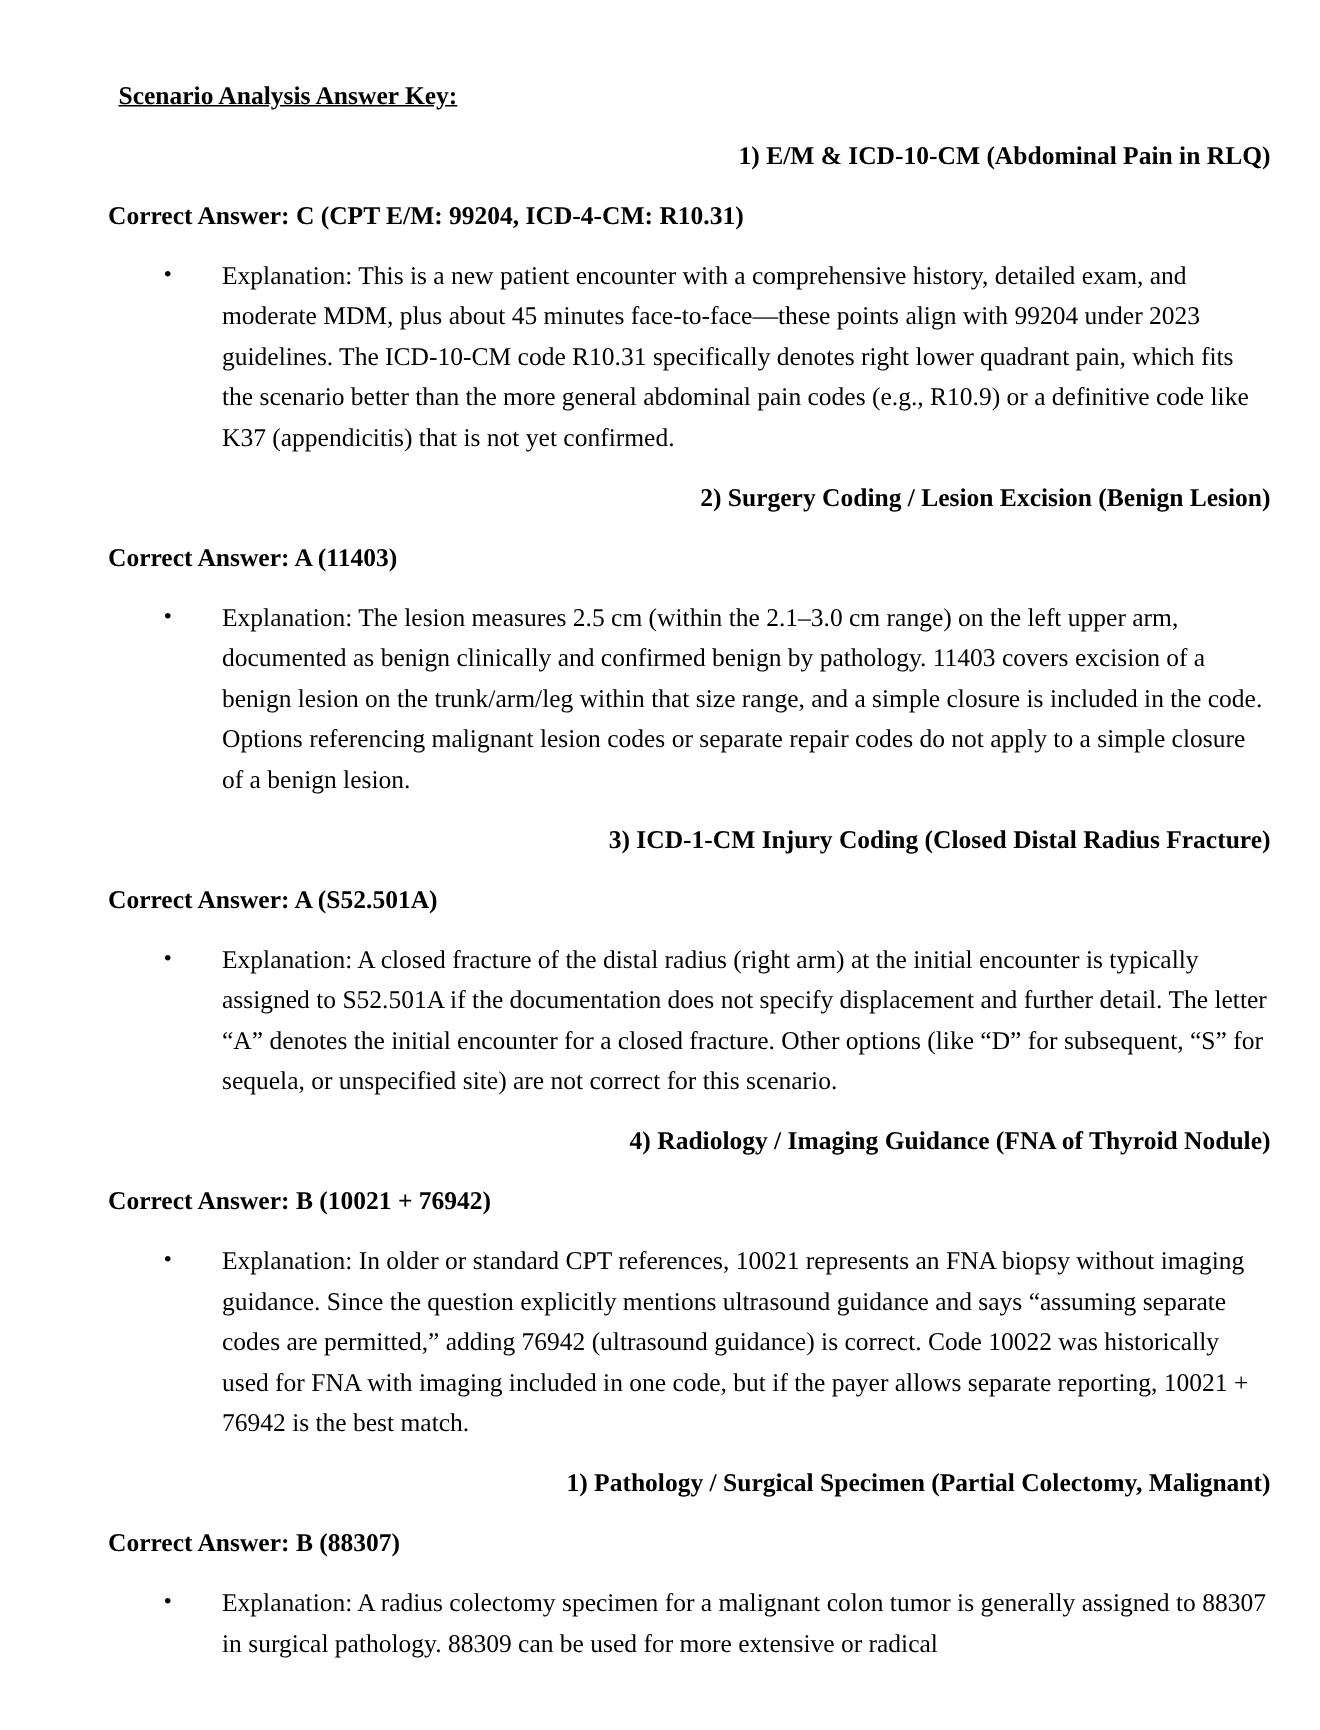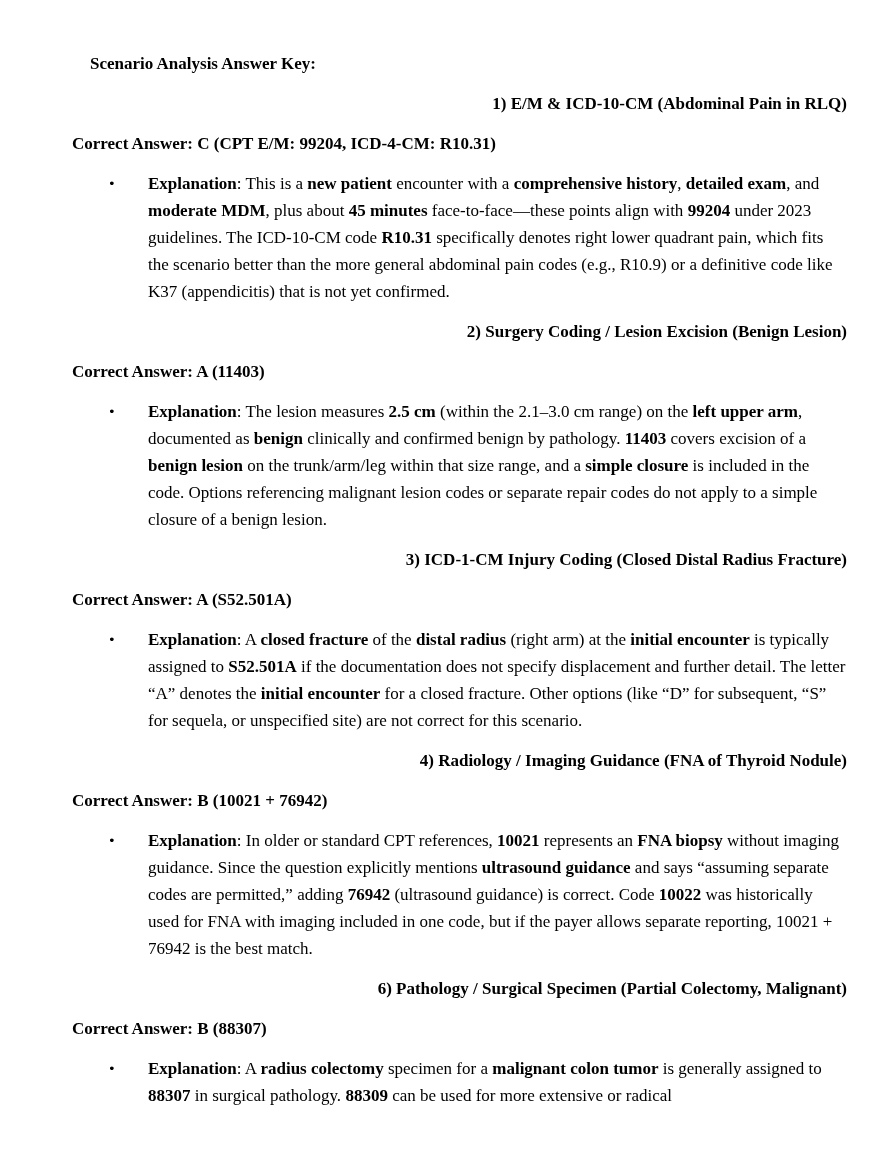--- a/index.html
+++ b/index.html
@@ -13,21 +13,22 @@
     overflow: hidden;
     box-sizing: border-box;
     padding: 50px 33px 0 72px;
     color: #000000;
     font-family: "Liberation Serif", "DejaVu Serif", serif;
     font-size: 17px;
     line-height: 27px;
   }
   .doc-title {
     font-weight: bold;
-    margin: 0 0 13px 18px;
+    text-decoration: underline;
+    margin: 0 0 13px 7px;
     font-size: 17px;
   }
   .q-heading {
     font-weight: bold;
     margin: 0 0 13px 0;
     font-size: 17px;
     text-align: right;
   }
   .answer {
     font-weight: bold;
@@ -42,21 +43,21 @@
     position: relative;
     padding-left: 76px;
   }
   .bullet {
     position: absolute;
     left: 36px;
     top: 0;
     font-family: "DejaVu Sans", sans-serif;
     font-size: 13px;
   }
-  b { font-weight: bold; }
+  b { font-weight: normal; }
 </style>
 </head>
 <body>
 
 <h1 class="doc-title">Scenario Analysis Answer Key:</h1>
 
 <section>
   <h2 class="q-heading">1) E/M &amp; ICD-10-CM (Abdominal Pain in RLQ)</h2>
   <p class="answer">Correct Answer: C (CPT E/M: 99204, ICD-4-CM: R10.31)</p>
   <ul class="expl-list">
@@ -94,21 +95,21 @@
   <p class="answer">Correct Answer: B (10021 + 76942)</p>
   <ul class="expl-list">
     <li class="expl-item">
       <span class="bullet">•</span>
       <span><b>Explanation</b>: In older or standard CPT references, <b>10021</b> represents an <b>FNA biopsy</b> without imaging guidance. Since the question explicitly mentions <b>ultrasound guidance</b> and says “assuming separate codes are permitted,” adding <b>76942</b> (ultrasound guidance) is correct. Code <b>10022</b> was historically used for FNA with imaging included in one code, but if the payer allows separate reporting, 10021 + 76942 is the best match.</span>
     </li>
   </ul>
 </section>
 
 <section>
-  <h2 class="q-heading">6) Pathology / Surgical Specimen (Partial Colectomy, Malignant)</h2>
+  <h2 class="q-heading">1) Pathology / Surgical Specimen (Partial Colectomy, Malignant)</h2>
   <p class="answer">Correct Answer: B (88307)</p>
   <ul class="expl-list">
     <li class="expl-item">
       <span class="bullet">•</span>
       <span><b>Explanation</b>: A <b>radius colectomy</b> specimen for a <b>malignant colon tumor</b> is generally assigned to <b>88307</b> in surgical pathology. <b>88309</b> can be used for more extensive or radical</span>
     </li>
   </ul>
 </section>
 
 </body></html>

